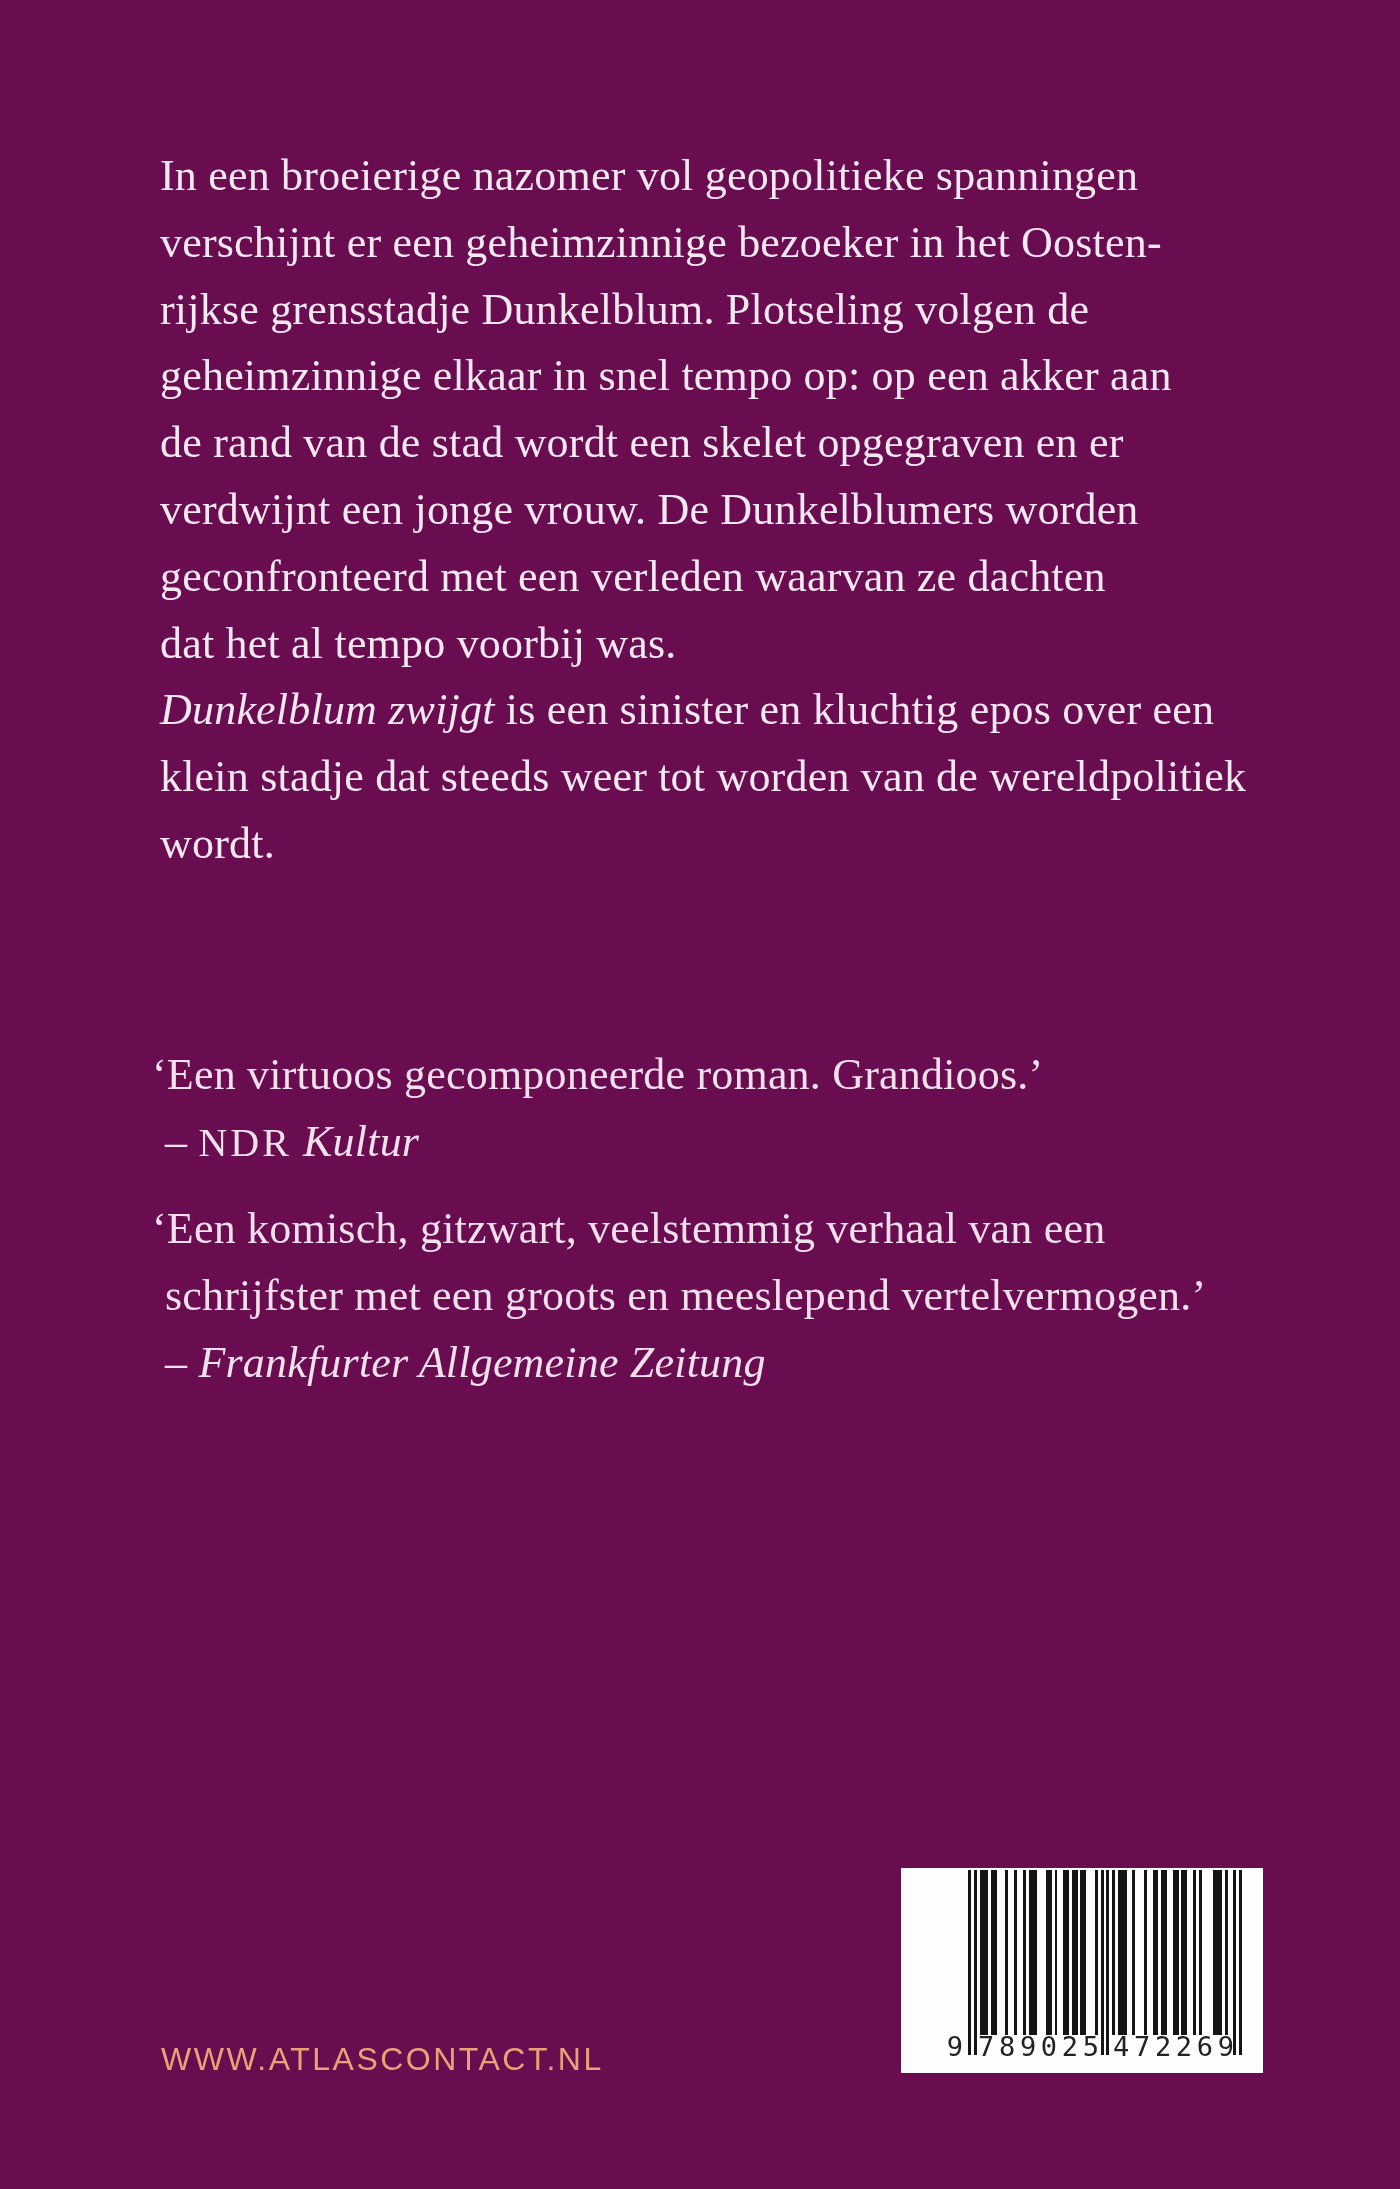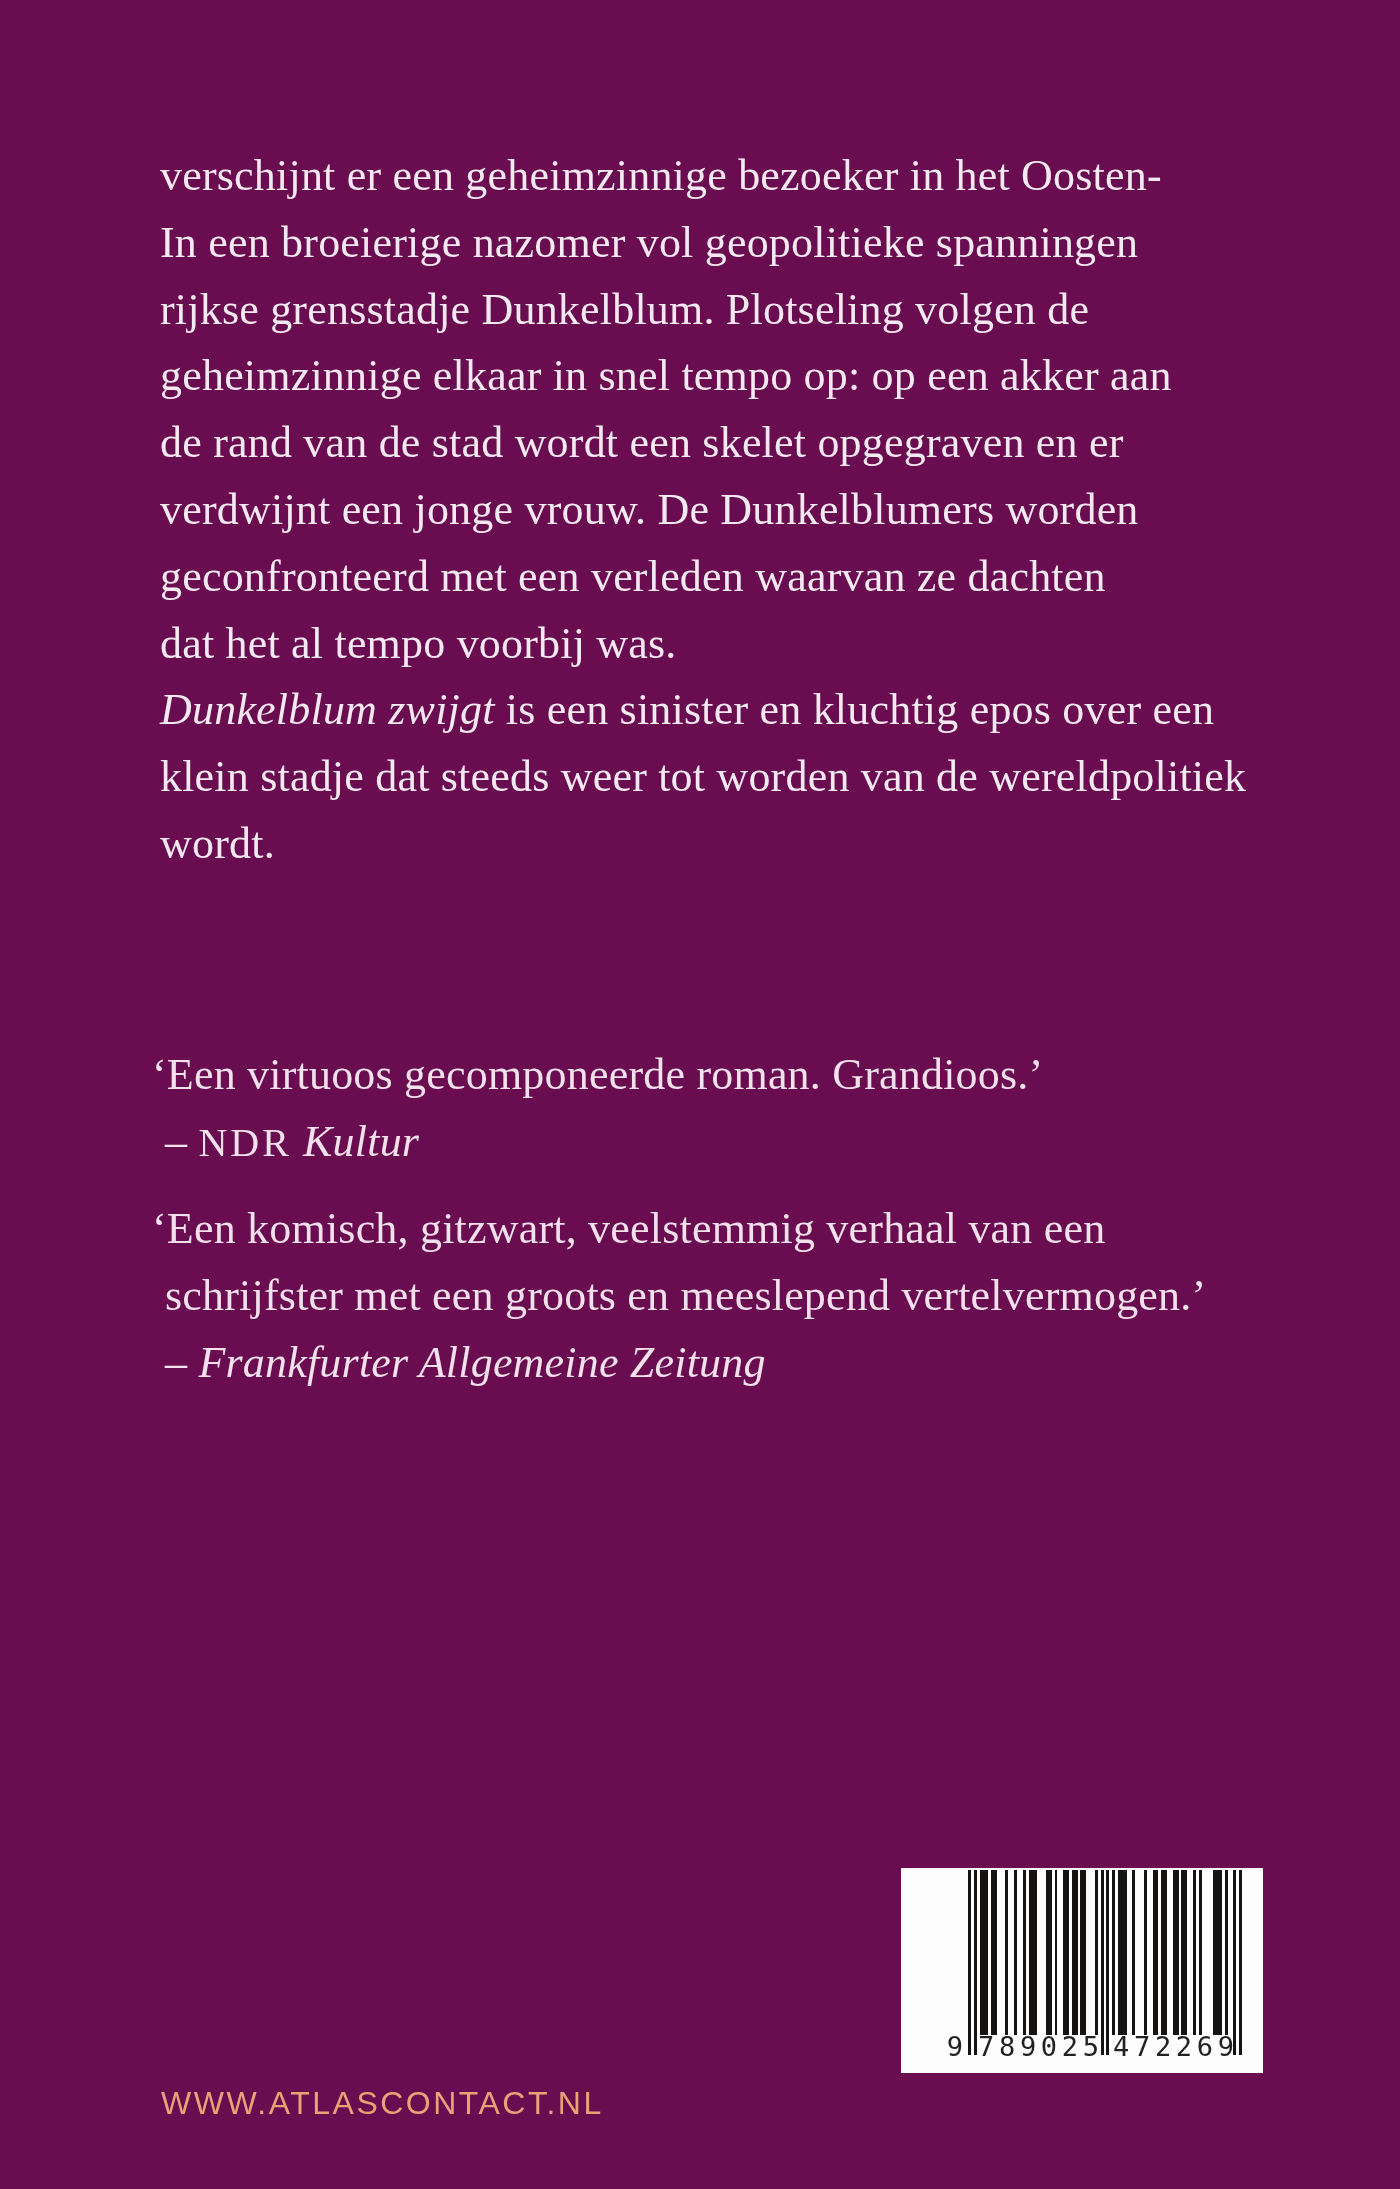--- a/index.html
+++ b/index.html
@@ -37,21 +37,20 @@
     letter-spacing:3px;
   }
   .website{
     position:absolute;
     left:161px;top:2041px;
     font-family:"Liberation Sans", sans-serif;
     font-size:32px;
     letter-spacing:2.5px;
     color:#E9A175;
     white-space:nowrap;
-    margin-top:44px;
   }
   .barcode-box{
     position:absolute;
     left:901px;top:1868px;
     width:362px;height:205px;
     background:#FDFDFD;
   }
   .barcode-bars{
     position:absolute;
     left:67px;top:2px;
@@ -80,22 +79,22 @@
   }
   .isbn-g1{left:77px;}
   .isbn-g2{left:212px;}
 </style>
 </head>
 <body>
 
 <div class="cover">
 
   <div class="synopsis">
+    <div class="line">In een broeierige nazomer vol geopolitieke spanningen</div>
     <div class="line">verschijnt er een geheimzinnige bezoeker in het Oosten-</div>
-    <div class="line">In een broeierige nazomer vol geopolitieke spanningen</div>
     <div class="line">rijkse grensstadje Dunkelblum. Plotseling volgen de</div>
     <div class="line">geheimzinnige elkaar in snel tempo op: op een akker aan</div>
     <div class="line">de rand van de stad wordt een skelet opgegraven en er</div>
     <div class="line">verdwijnt een jonge vrouw. De Dunkelblumers worden</div>
     <div class="line">geconfronteerd met een verleden waarvan ze dachten</div>
     <div class="line">dat het al tempo voorbij was.</div>
     <div class="line"><span class="it">Dunkelblum zwijgt</span><span> is een sinister en kluchtig epos over een</span></div>
     <div class="line">klein stadje dat steeds weer tot worden van de wereldpolitiek</div>
     <div class="line">wordt.</div>
   </div>

